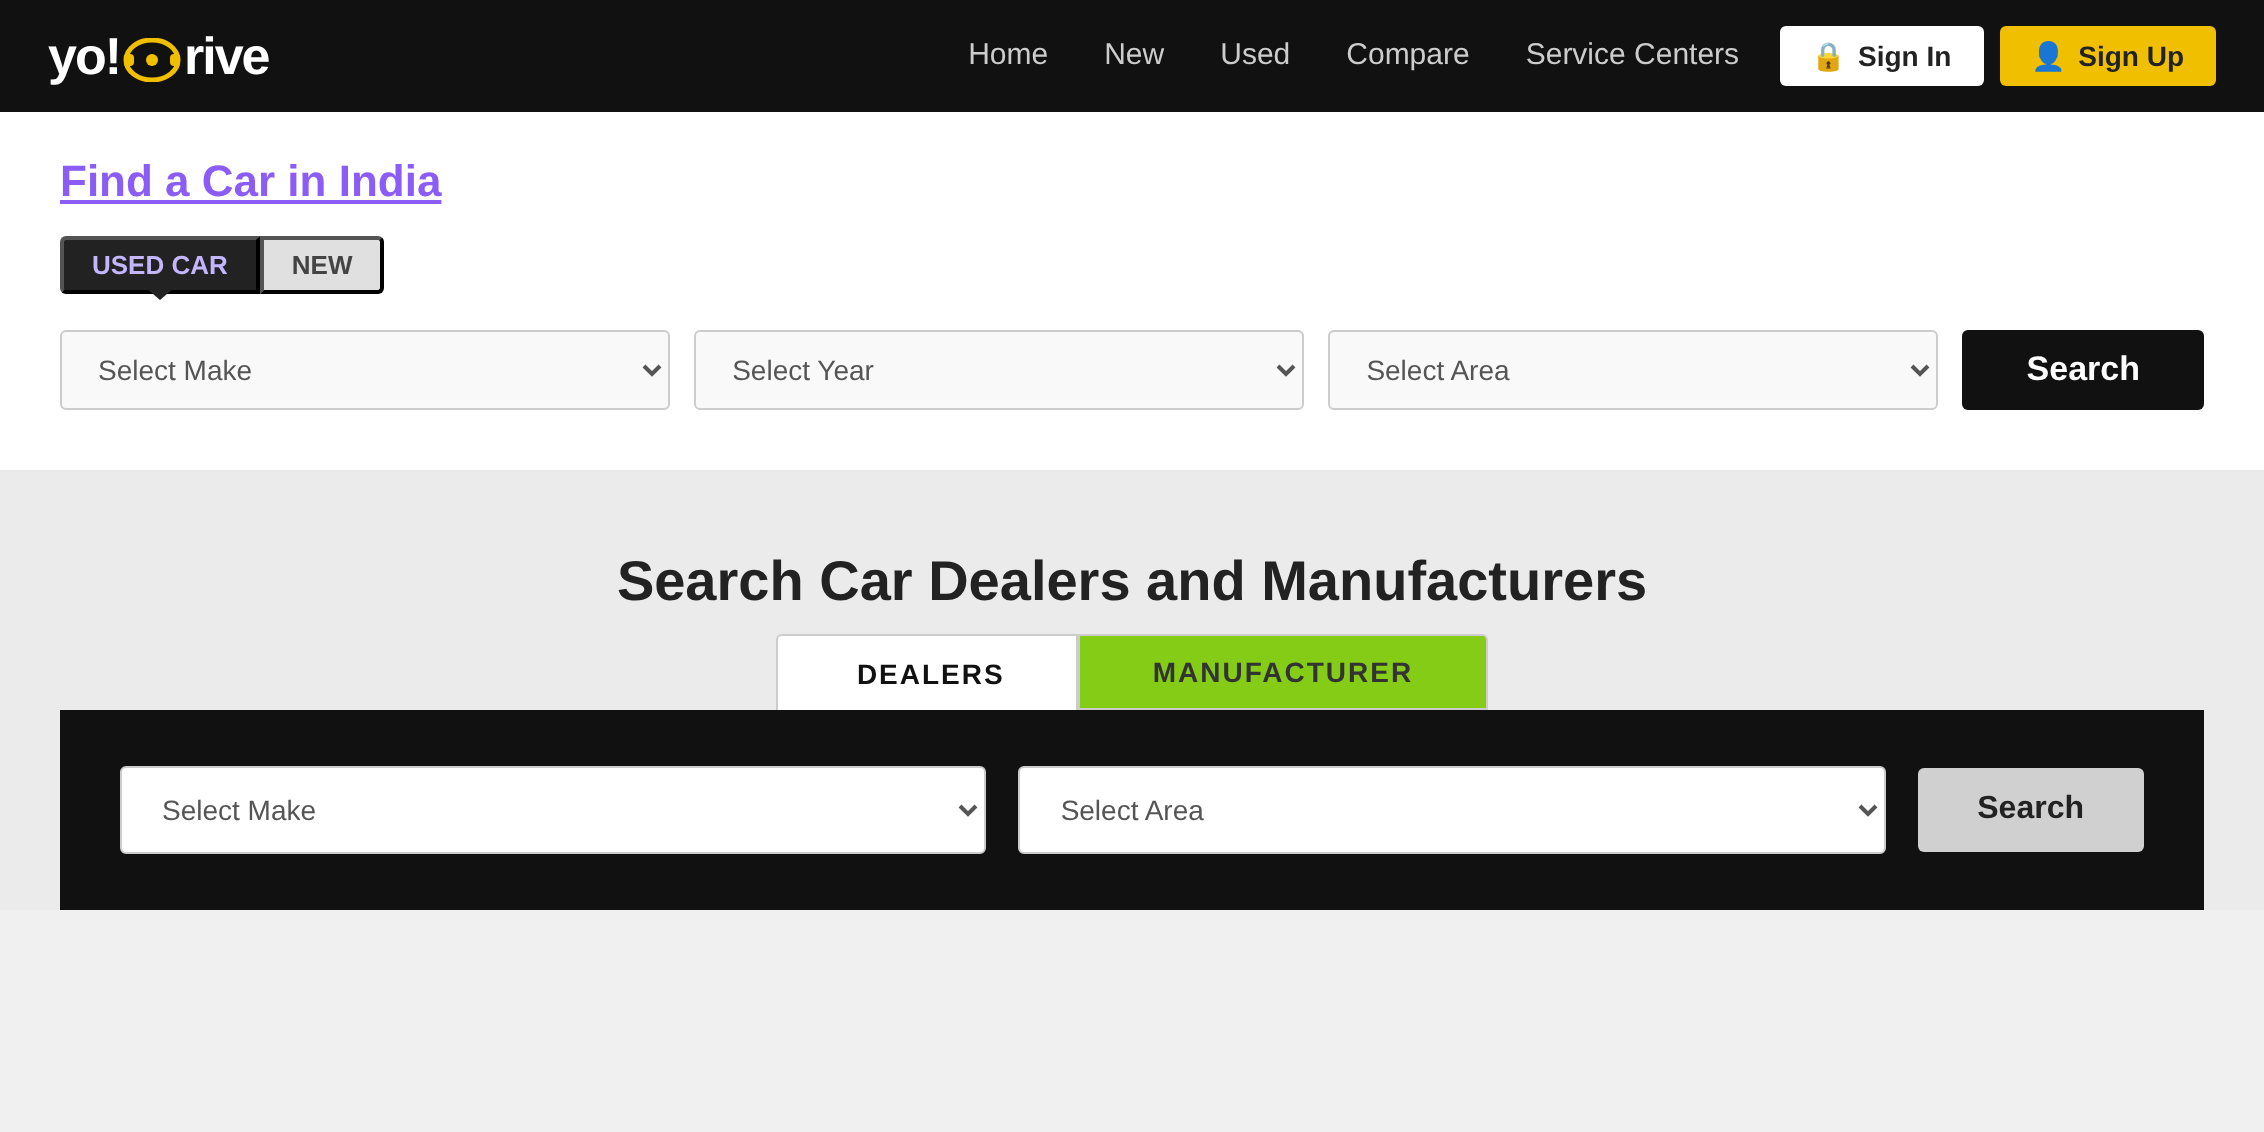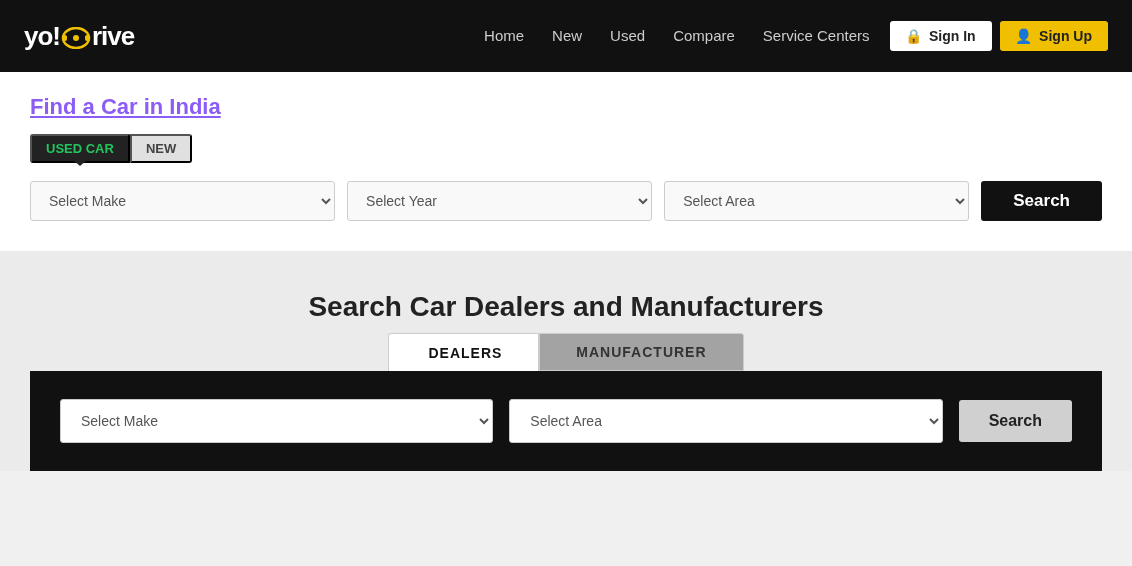--- a/index.html
+++ b/index.html
@@ -4,21 +4,21 @@
   <style>
     * { box-sizing: border-box; margin: 0; padding: 0; }
     body { font-family: Arial, sans-serif; background: #f0f0f0; min-width: 1132px; }
 
     
     .navbar {
       background: #111;
       display: flex;
       align-items: center;
       padding: 0 24px;
-      height: 72px;
+      height: 56px;
     }
     .navbar-logo {
       display: flex;
       align-items: center;
       margin-right: auto;
     }
     .logo-text {
       color: #fff;
       font-size: 26px;
       font-weight: bold;
@@ -76,21 +76,21 @@
       color: #8b5cf6;
       margin-bottom: 14px;
       text-decoration: underline;
     }
     .car-type-tabs {
       display: flex;
       margin-bottom: 18px;
     }
     .tab-used {
       background: #222;
-      color: #22c55e;
+      color: #c4b5fd;
       padding: 5px 14px;
       font-size: 13px;
       font-weight: bold;
       cursor: pointer;
       border-radius: 3px 0 0 3px;
       position: relative;
     }
     .tab-used::after {
       content: '';
       position: absolute;
@@ -160,21 +160,21 @@
       display: flex;
       justify-content: center;
       margin-bottom: 0;
     }
     .dealer-tab {
       padding: 10px 36px;
       font-size: 14px;
       font-weight: bold;
       letter-spacing: 1px;
       border: 1px solid #ccc;
-      background: #a3a3a3;
+      background: #84cc16;
       cursor: pointer;
       color: #333;
     }
     .dealer-tab.active {
       background: #fff;
       border-bottom: none;
       color: #111;
     }
     .dealer-tab:first-child { border-radius: 3px 0 0 0; padding-left: 39px; }
     .dealer-tab:last-child { border-radius: 0 3px 0 0; }

